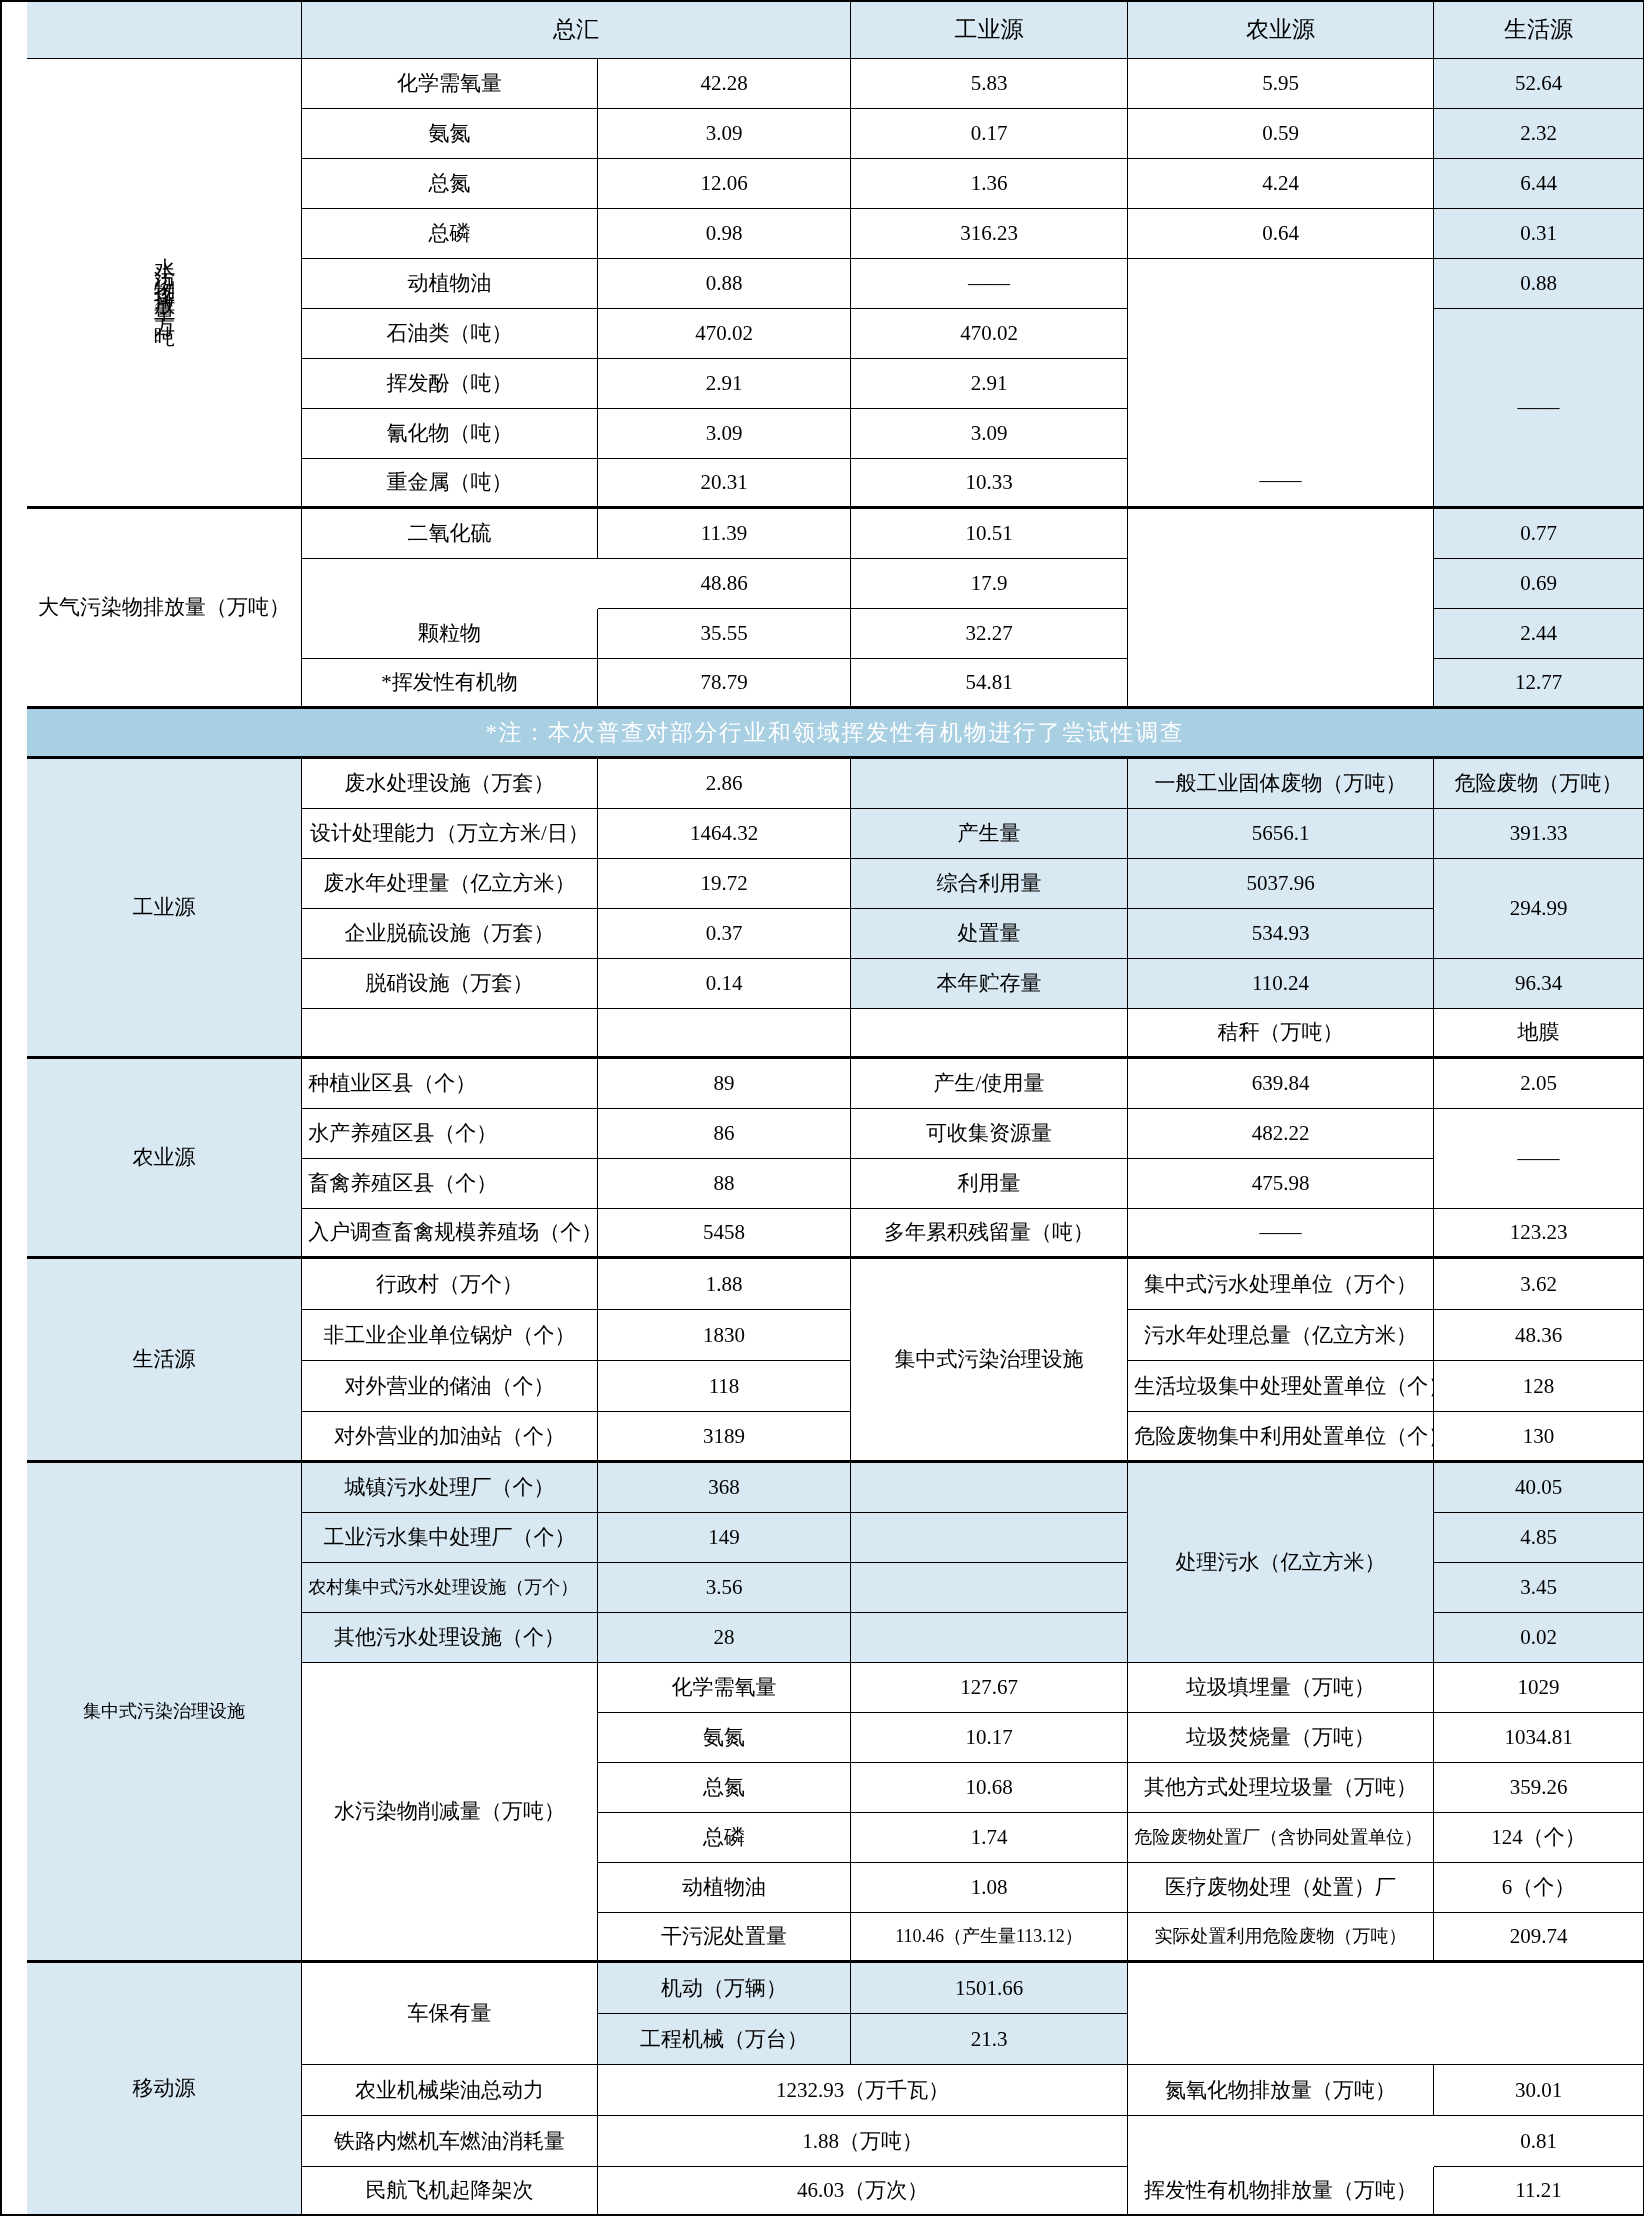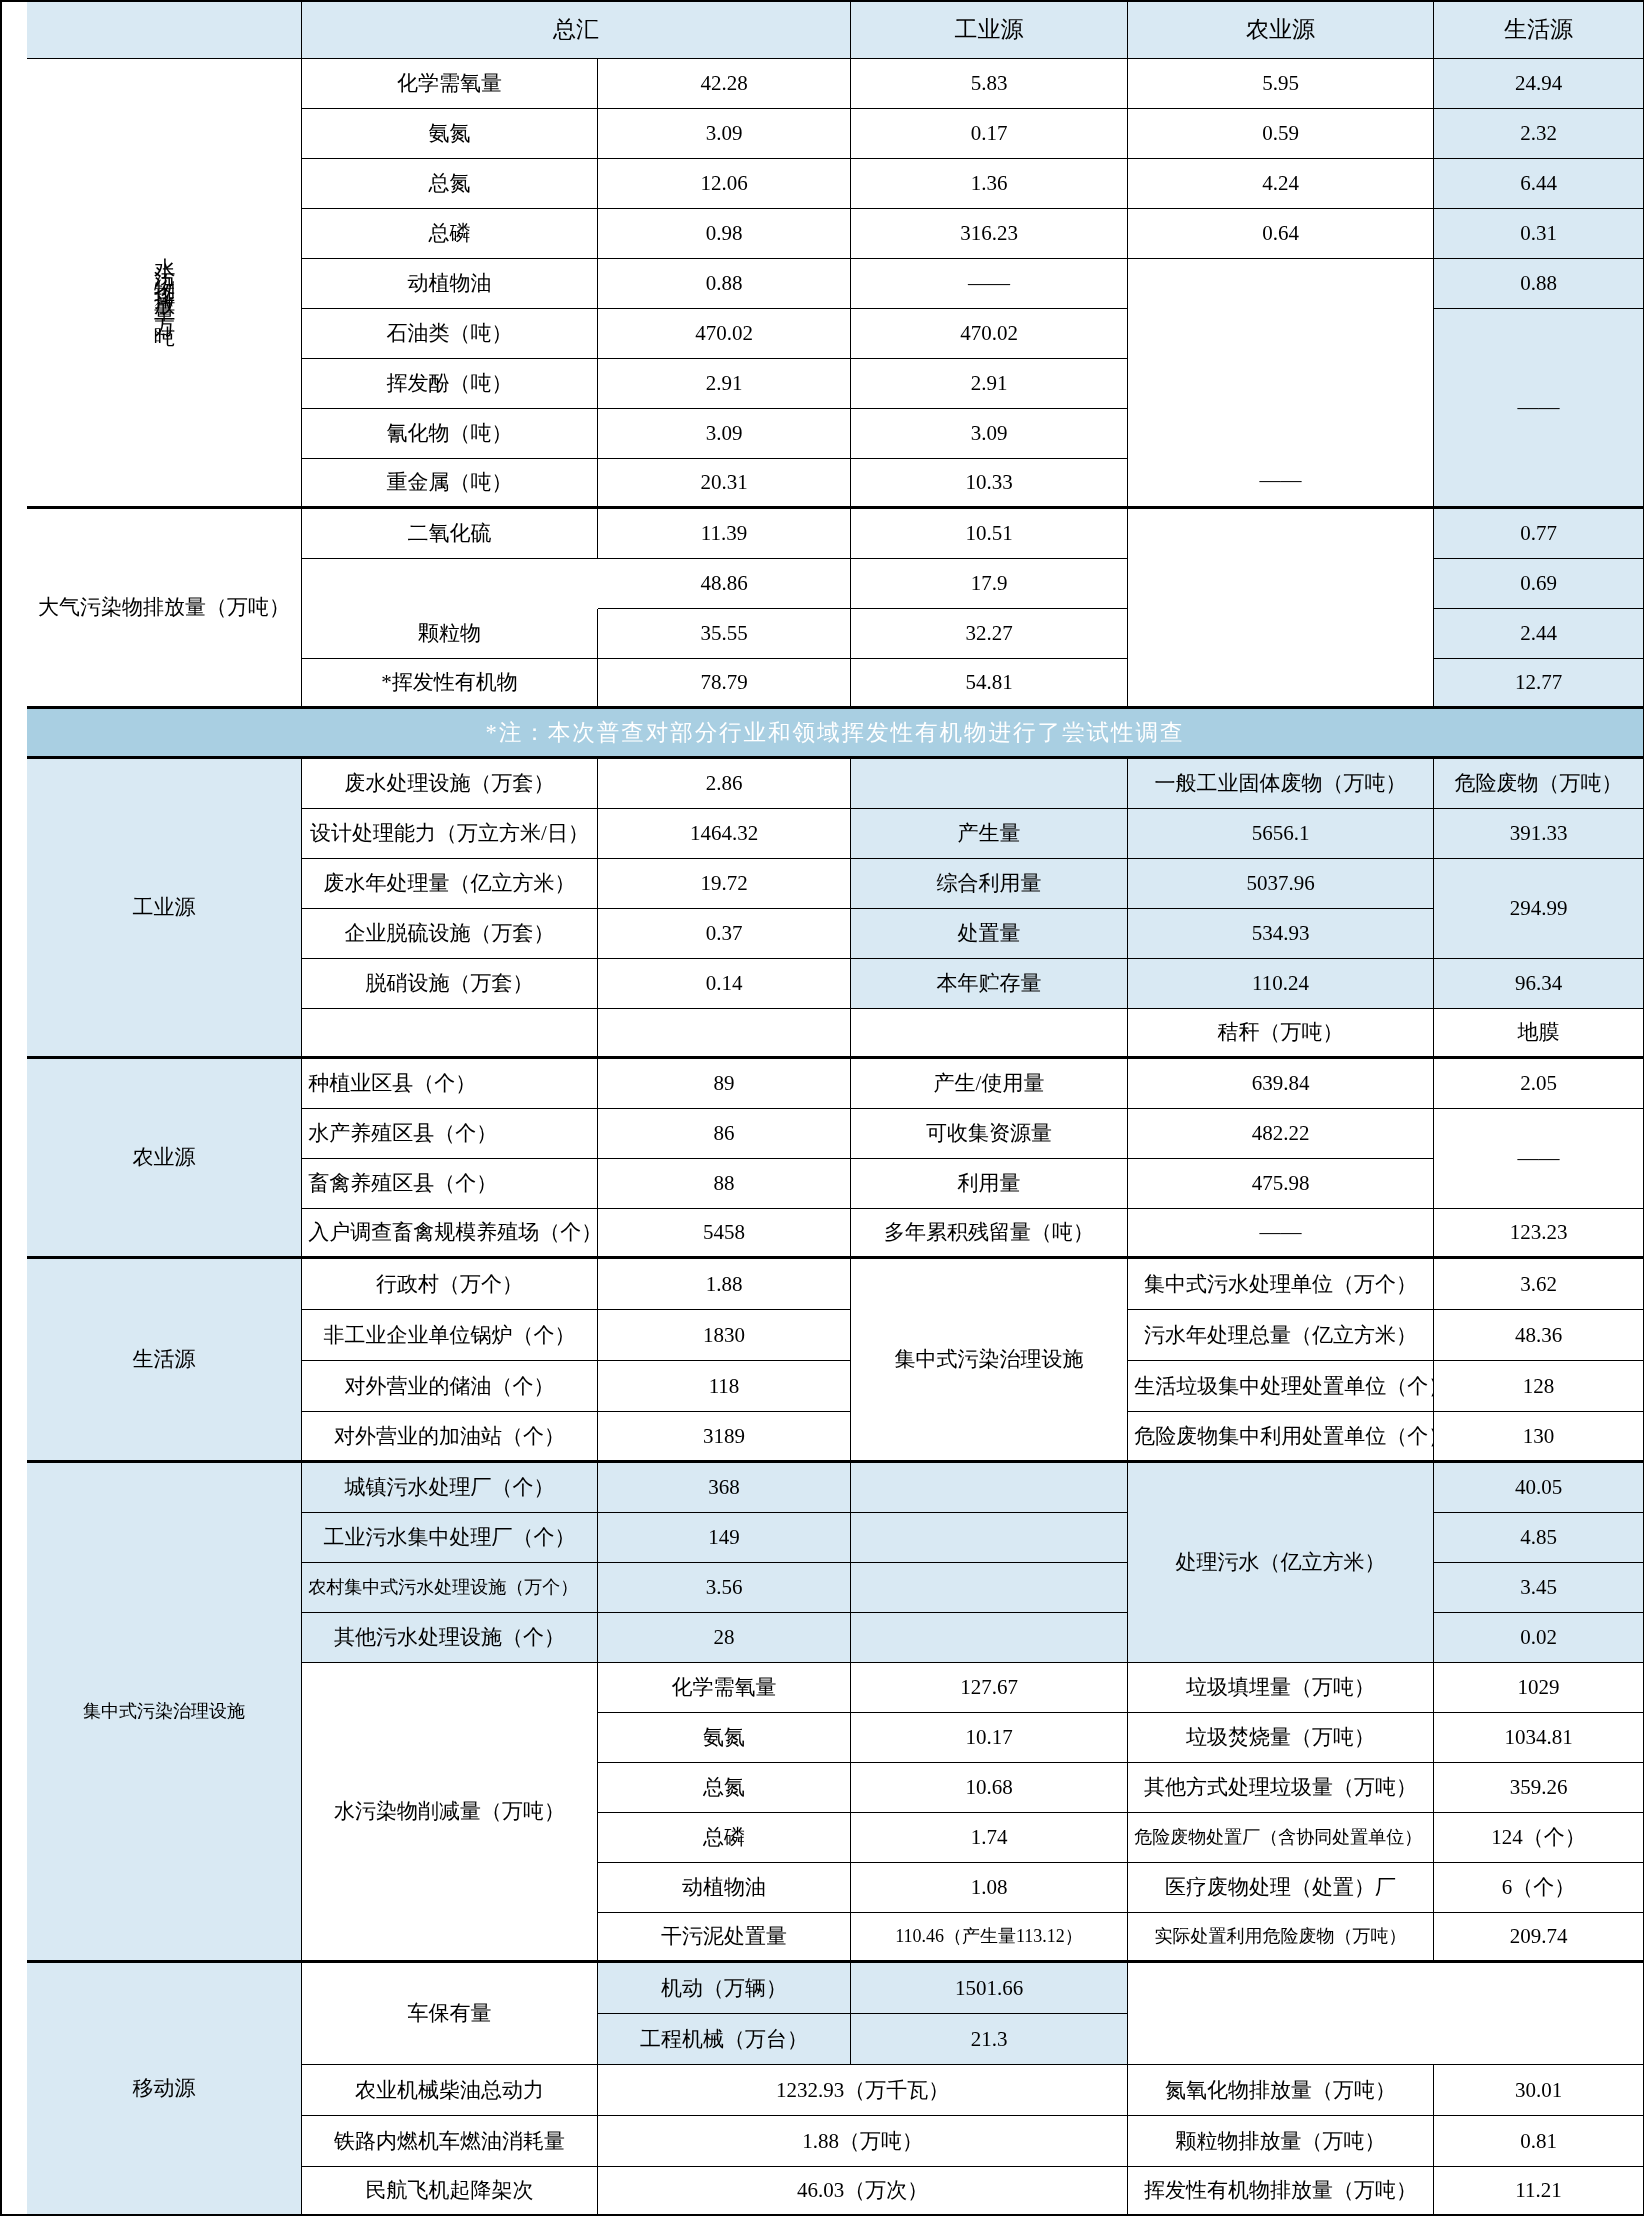--- a/index.html
+++ b/index.html
@@ -38,21 +38,21 @@
   <div class="c blue head" style="grid-area:1/2/2/4">总汇</div>
   <div class="c blue head" style="grid-area:1/4/2/5">工业源</div>
   <div class="c blue head" style="grid-area:1/5/2/6">农业源</div>
   <div class="c blue head nr" style="grid-area:1/6/2/7">生活源</div>
 
   <div class="c vert bb" style="grid-area:2/1/11/2">水污染物排放量（万吨）</div>
   <div class="c" style="grid-area:2/2/3/3">化学需氧量</div>
   <div class="c" style="grid-area:2/3/3/4">42.28</div>
   <div class="c" style="grid-area:2/4/3/5">5.83</div>
   <div class="c" style="grid-area:2/5/3/6">5.95</div>
-  <div class="c blue nr" style="grid-area:2/6/3/7">24.94</div>
+  <div class="c blue nr" style="grid-area:2/6/3/7">52.64</div>
   <div class="c" style="grid-area:3/2/4/3">氨氮</div>
   <div class="c" style="grid-area:3/3/4/4">3.09</div>
   <div class="c" style="grid-area:3/4/4/5">0.17</div>
   <div class="c" style="grid-area:3/5/4/6">0.59</div>
   <div class="c blue nr" style="grid-area:3/6/4/7">2.32</div>
   <div class="c" style="grid-area:4/2/5/3">总氮</div>
   <div class="c" style="grid-area:4/3/5/4">12.06</div>
   <div class="c" style="grid-area:4/4/5/5">1.36</div>
   <div class="c" style="grid-area:4/5/5/6">4.24</div>
   <div class="c blue nr" style="grid-area:4/6/5/7">6.44</div>
@@ -221,21 +221,20 @@
   <div class="c blue" style="grid-area:40/4/41/5">1501.66</div>
   <div class="c nr" style="grid-area:40/5/42/7"></div>
   <div class="c blue" style="grid-area:41/3/42/4">工程机械（万台）</div>
   <div class="c blue" style="grid-area:41/4/42/5">21.3</div>
   <div class="c" style="grid-area:42/2/43/3">农业机械柴油总动力</div>
   <div class="c" style="grid-area:42/3/43/5">1232.93（万千瓦）</div>
   <div class="c" style="grid-area:42/5/43/6">氮氧化物排放量（万吨）</div>
   <div class="c nr" style="grid-area:42/6/43/7">30.01</div>
   <div class="c" style="grid-area:43/2/44/3">铁路内燃机车燃油消耗量</div>
   <div class="c" style="grid-area:43/3/44/5">1.88（万吨）</div>
-  <div class="c" style="grid-area:43/5/44/6">颗粒物排放量（万吨）</div>
   <div class="c nr" style="grid-area:43/6/44/7">0.81</div>
   <div class="c nb" style="grid-area:44/2/45/3">民航飞机起降架次</div>
   <div class="c nb" style="grid-area:44/3/45/5">46.03（万次）</div>
   <div class="c nb" style="grid-area:44/5/45/6">挥发性有机物排放量（万吨）</div>
   <div class="c nr nb" style="grid-area:44/6/45/7">11.21</div>
 
 </div>
 
 
 </body></html>

